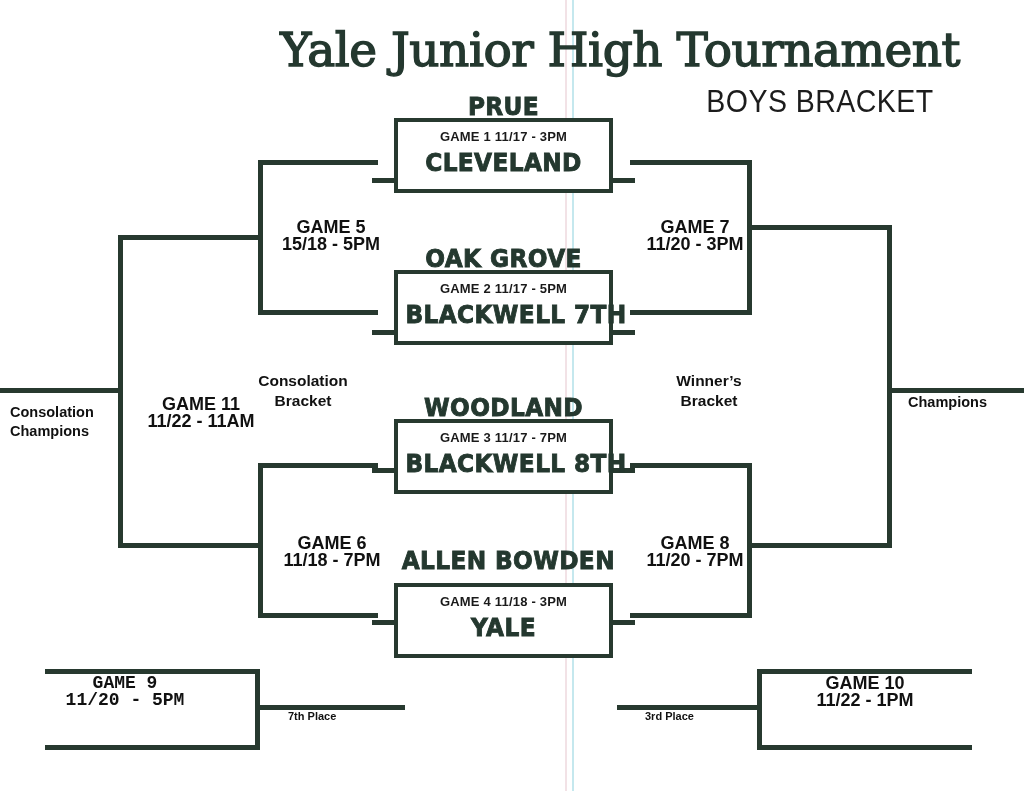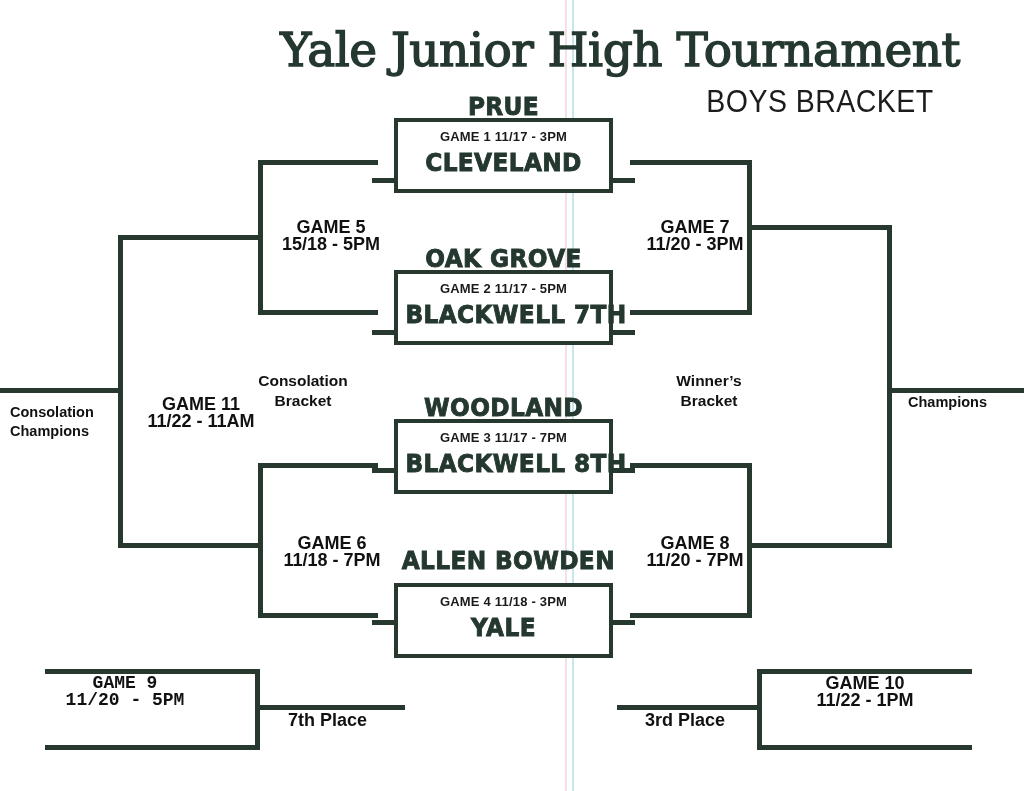--- a/index.html
+++ b/index.html
@@ -143,21 +143,21 @@
     position: absolute;
     font-size: 14.5px;
     font-weight: 700;
     line-height: 19px;
     color: #111111;
     font-family: "Liberation Sans", sans-serif;
     white-space: nowrap;
   }
   .place-label {
     position: absolute;
-    font-size: 18px;
+    font-size: 11px;
     font-weight: 700;
     color: #111111;
     font-family: "Liberation Sans", sans-serif;
     white-space: nowrap;
   }
 </style>
 </head>
 <body>
 
 <div id="page">

